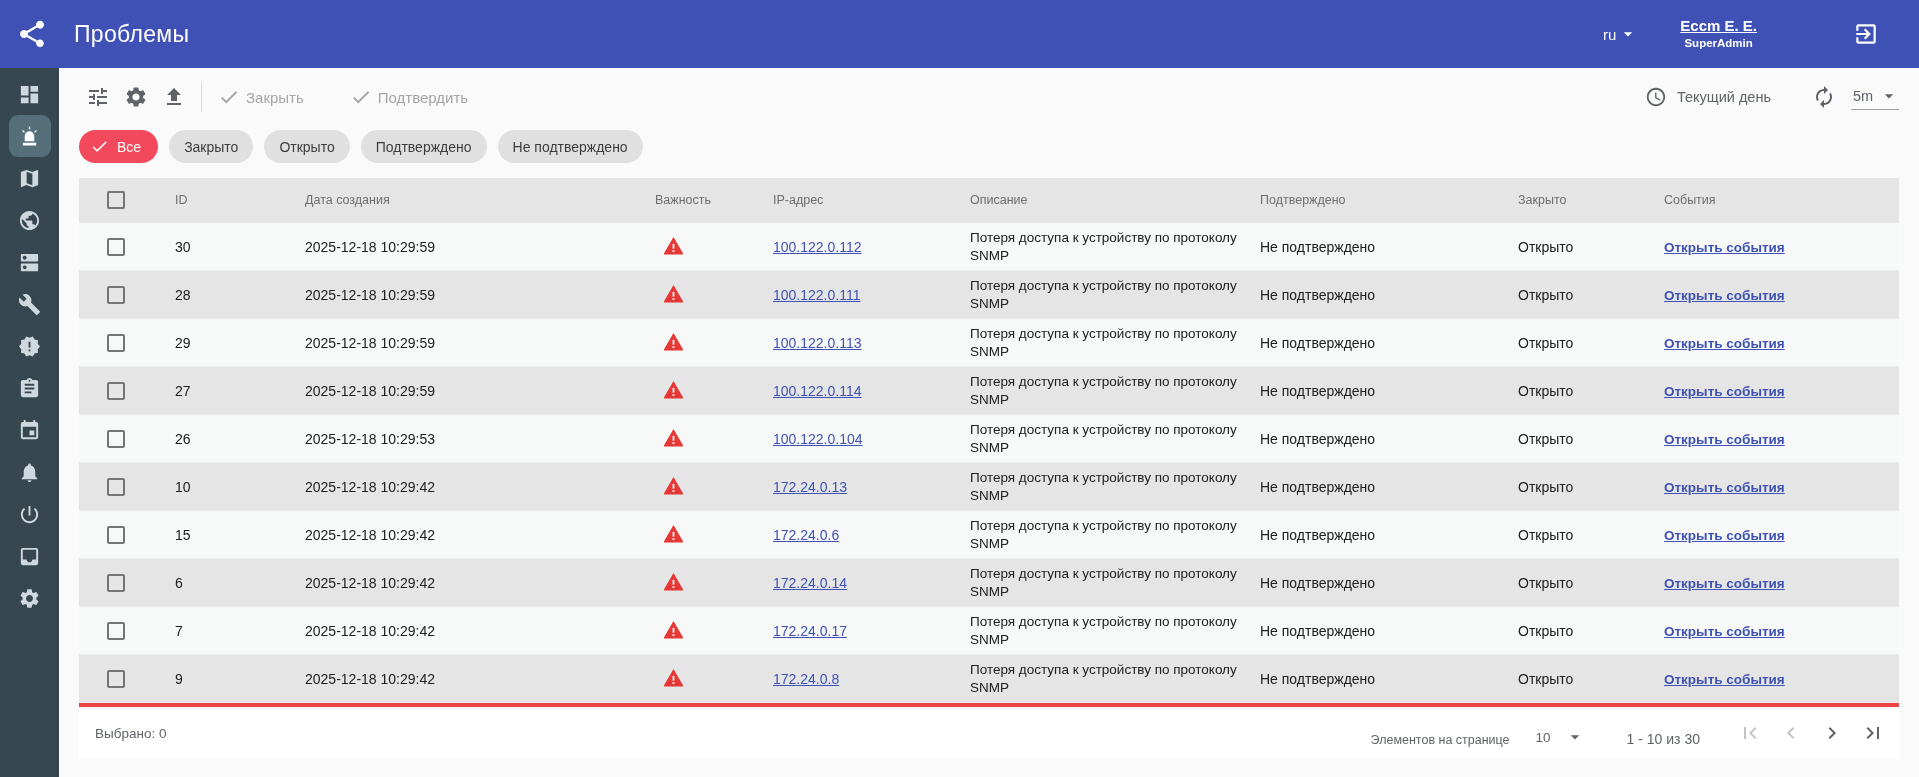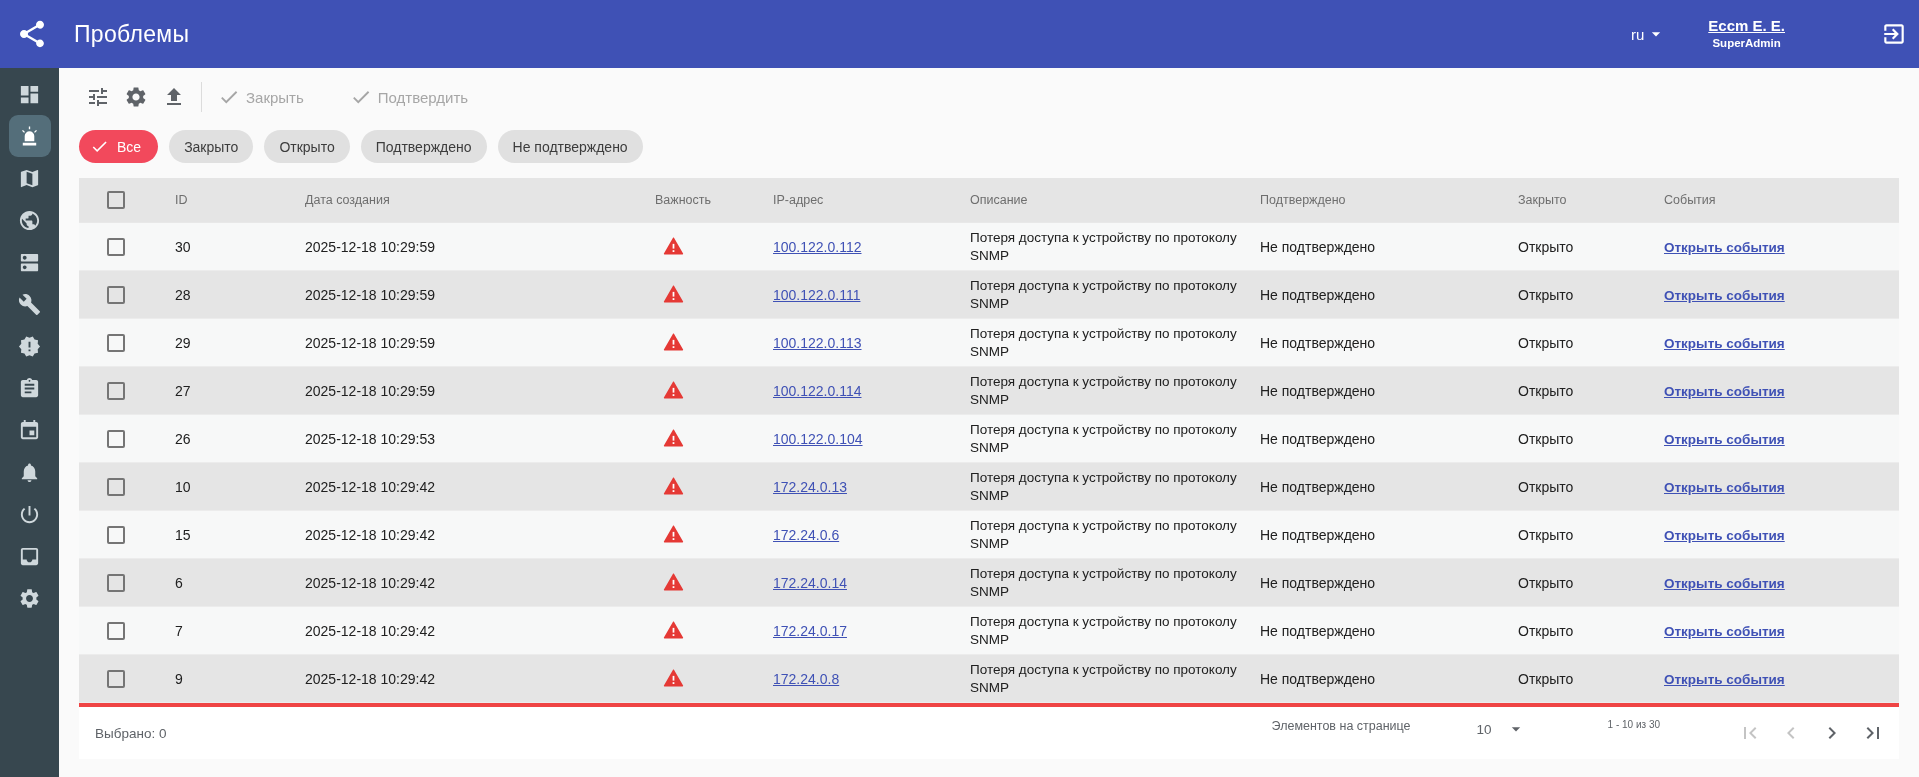--- a/index.html
+++ b/index.html
@@ -7,21 +7,21 @@
   body {
     font-family:"Liberation Sans","DejaVu Sans",sans-serif;
     background:#fafafa; color:#212121; overflow:hidden; position:relative;
   }
   svg { display:block; }
 
   
   .topbar {
     position:absolute; top:0; left:0; width:1919px; height:68px;
     background:#3f51b5; color:#fff; display:flex; align-items:center;
-    padding:0 10px 0 12px; z-index:5;
+    padding:0 38px 0 12px; z-index:5;
   }
   .logo { width:40px; height:40px; display:flex; align-items:center; justify-content:center; margin-right:22px; }
   .logo svg { width:32px; height:32px; fill:#fff; }
   .page-title { font-size:23px; font-weight:500; letter-spacing:.3px; }
   .topbar-spacer { flex:1; }
   .lang { display:flex; align-items:center; gap:2px; font-size:15px; cursor:pointer; }
   .lang svg { width:20px; height:20px; fill:#fff; }
   .user { margin-left:42px; text-align:center; cursor:pointer; line-height:1.25; }
   .user-name { font-size:15px; font-weight:700; text-decoration:underline; }
   .user-role { font-size:11.5px; font-weight:700; }
@@ -72,25 +72,25 @@
   .checkbox { width:18px; height:18px; border:2px solid #757575; border-radius:2px; display:inline-block; cursor:pointer; background:transparent; vertical-align:middle; }
   .col-check { padding-left:28px !important; }
   .sev-icon { margin-left:8px; }
   .link { color:#3f51b5; text-decoration:underline; cursor:pointer; }
   .link.ev { font-weight:600; font-size:13.5px; }
   .cell-desc { font-size:13.5px; line-height:1.27; }
 
   
   .table-footer { height:56px; display:flex; align-items:center; border-top:4px solid #ef4444; background:#fff; padding:0 12px 0 16px; color:#5f6368; }
   .selected { font-size:13.5px; }
-  .footer-right { margin-left:auto; display:flex; align-items:flex-start;gap:40px; }
+  .footer-right { margin-left:auto; display:flex; align-items:flex-end; }
   .per-page-label { font-size:12.5px; }
   .per-page-select { display:flex; align-items:center; margin-left:26px; font-size:13.5px; cursor:pointer; gap:14px; }
   .per-page-select svg { width:20px; height:20px; fill:#5f6368; }
-  .range { margin:0 36px 0 42px; font-size:10px; }
+  .range { margin:0 36px 0 42px; font-size:14px; }
   .pager { display:flex; align-items:center; gap:13px; }
   .pager .icon-btn { width:28px; height:28px; }
   .pager .disabled { color:#c4c4c4; cursor:default; }
 </style>
 </head>
 <body>
 
 <header class="topbar">
   <span class="logo">
     <svg viewBox="0 0 24 24">
@@ -208,20 +208,39 @@
           <path d="M9 16.17L4.83 12l-1.42 1.41L9 19 21 7l-1.41-1.41z"></path>
         </svg>
       <span>Закрыть</span>
     </button>
     <button class="text-btn" disabled="">
       <svg viewBox="0 0 24 24">
           <path d="M9 16.17L4.83 12l-1.42 1.41L9 19 21 7l-1.41-1.41z"></path>
         </svg>
       <span>Подтвердить</span>
     </button>
+    <div class="toolbar-right">
+      <div class="period">
+        <svg viewBox="0 0 24 24">
+            <path d="M11.99 2C6.47 2 2 6.48 2 12s4.47 10 9.99 10C17.52 22 22 17.52 22 12S17.52 2 11.99 2zM12 20c-4.42 0-8-3.58-8-8s3.58-8 8-8 8 3.58 8 8-3.58 8-8 8zm.5-13H11v6l5.25 3.15.75-1.23-4.5-2.67z"></path>
+          </svg>
+        <span>Текущий день</span>
+      </div>
+      <button class="icon-btn refresh-btn">
+        <svg viewBox="0 0 24 24">
+            <path d="M12 6v3l4-4-4-4v3c-4.42 0-8 3.58-8 8 0 1.57.46 3.03 1.24 4.26L6.7 14.8c-.45-.83-.7-1.79-.7-2.8 0-3.31 2.69-6 6-6zm6.76 1.74L17.3 9.2c.44.84.7 1.79.7 2.8 0 3.31-2.69 6-6 6v-3l-4 4 4 4v-3c4.42 0 8-3.58 8-8 0-1.57-.46-3.03-1.24-4.26z"></path>
+          </svg>
+      </button>
+      <div class="interval-select">
+        <span>5m</span>
+        <svg viewBox="0 0 24 24">
+            <path d="M7 10l5 5 5-5z"></path>
+          </svg>
+      </div>
+    </div>
   </div>
 
   <div class="chips">
     <span class="chip active">
       <svg viewBox="0 0 24 24">
           <path d="M9 16.17L4.83 12l-1.42 1.41L9 19 21 7l-1.41-1.41z"></path>
         </svg>
       <span>Все</span>
     </span>
     <span class="chip">

